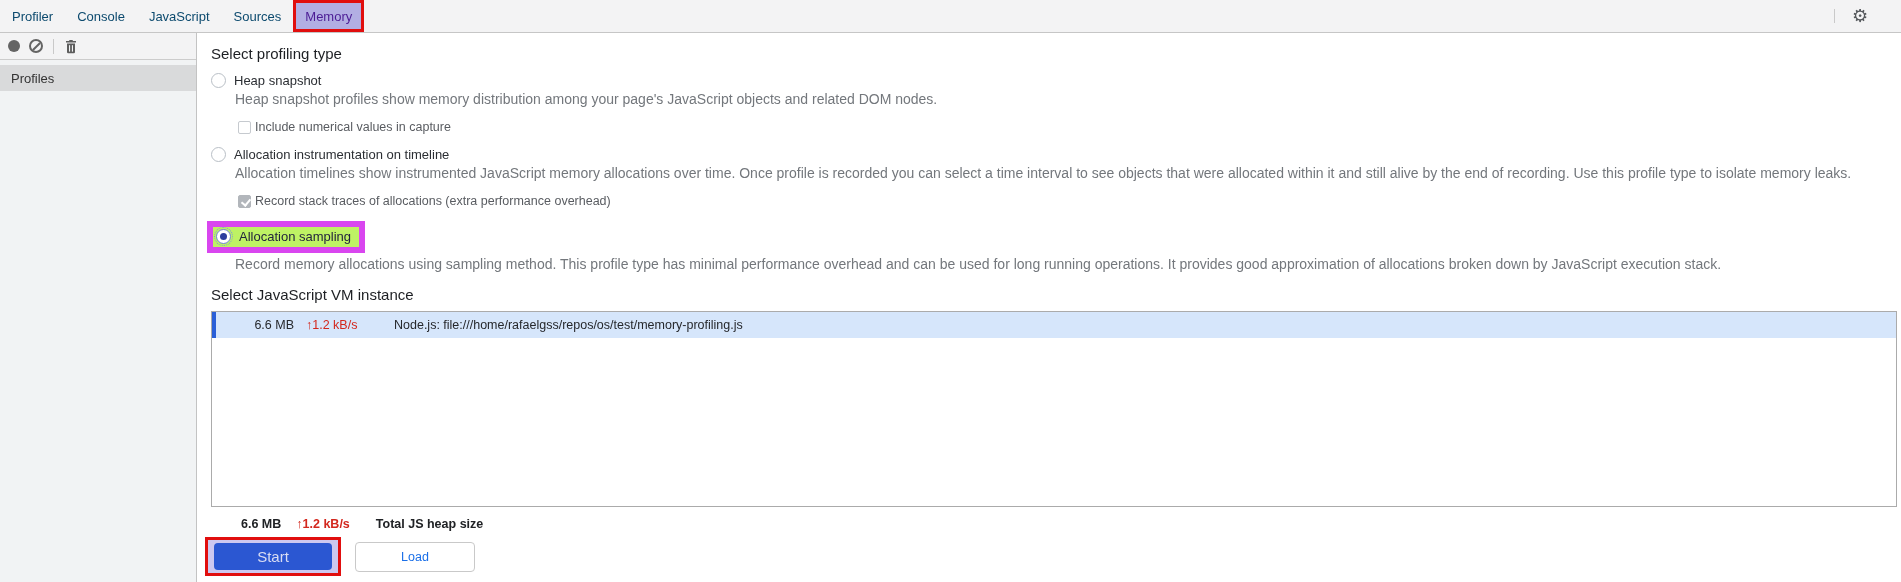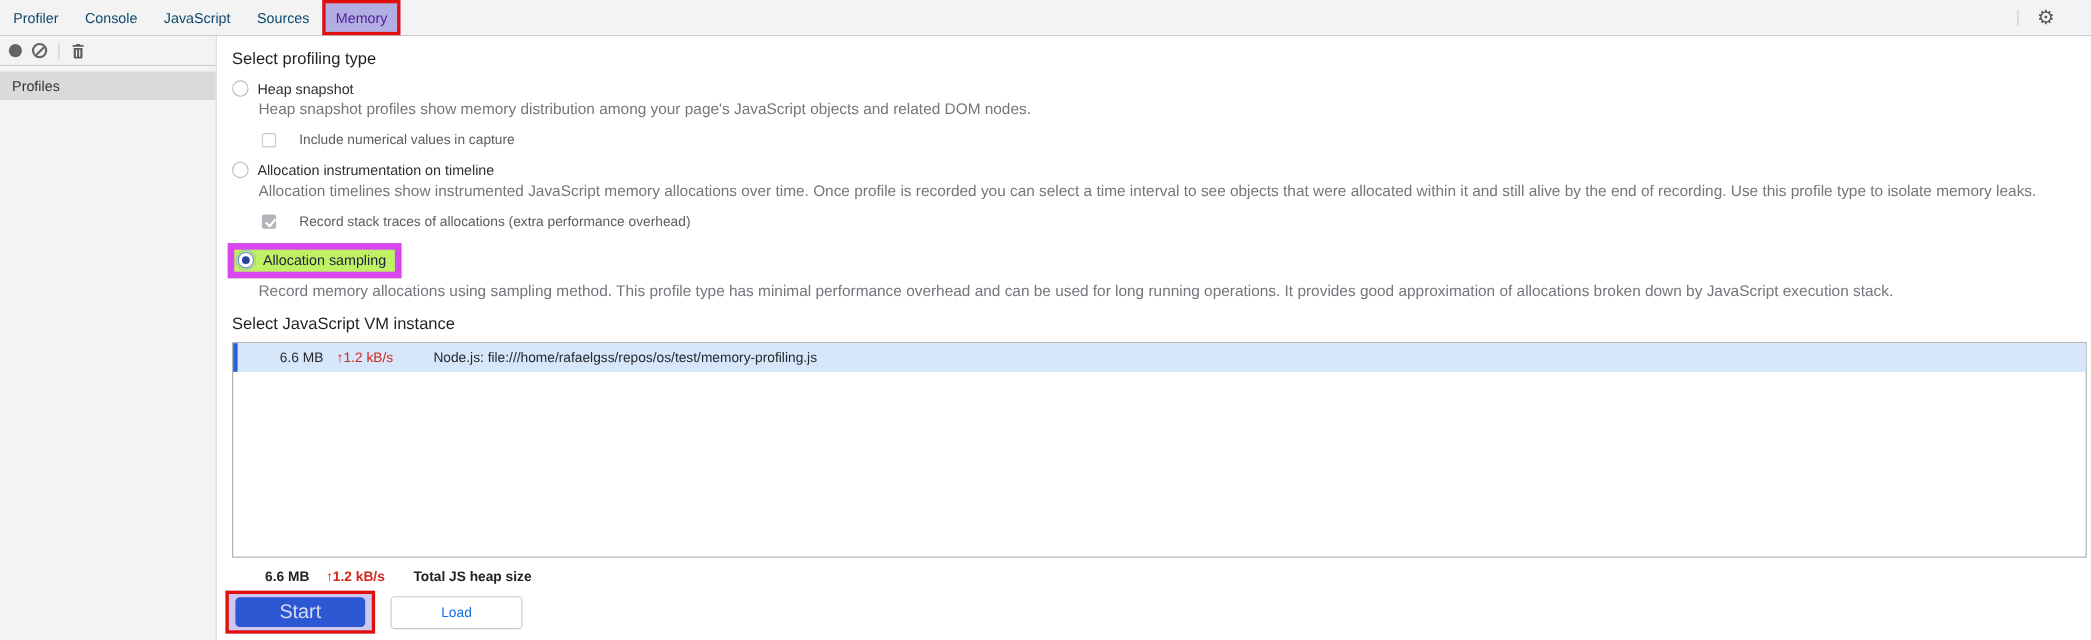--- a/index.html
+++ b/index.html
@@ -57,21 +57,21 @@
   }
   .radio.selected{border-color:#6e82d2;outline:1px dotted #7d93de;outline-offset:1px;}
   .radio.selected::after{
     content:"";position:absolute;left:3px;top:3px;width:7px;height:7px;border-radius:50%;background:#2c3e9e;
   }
   .option-label{font-size:13px;font-weight:500;color:#2b2e33;white-space:nowrap;}
   .option-desc{
     margin:3px 0 0 24px;font-size:14px;color:#73777c;white-space:nowrap;overflow:hidden;
   }
   .sub-check{
-    display:flex;align-items:center;gap:21px;margin:13px 0 0 27px;
+    display:flex;align-items:center;gap:4px;margin:13px 0 0 27px;
     font-size:12.5px;color:#595c61;
   }
   .checkbox{
     width:13px;height:13px;border:1px solid #c6cacf;border-radius:2px;
     background:#fff;box-sizing:border-box;position:relative;flex:none;
   }
   .checkbox.checked{background:#b2b6bb;border-color:#b2b6bb;}
   .checkbox.checked::after{
     content:"";position:absolute;left:4px;top:1px;width:4px;height:7px;
     border:solid #fff;border-width:0 2px 2px 0;transform:rotate(40deg);
@@ -99,21 +99,21 @@
     font-size:12.5px;font-weight:700;color:#202225;
   }
   .totals .rate{color:#d3271d;}
   .totals .label{margin-left:11px;}
   .actions{margin-top:6px;display:flex;align-items:center;}
   .start-wrap{
     border:3px solid #e10e0e;background:#cdc8f0;padding:3px 6px;margin-left:-6px;line-height:0;
   }
   .btn-start{
     width:118px;height:27px;background:#2b57d2;color:#d9ddf3;border:none;border-radius:4px;
-    font-size:18px;font-family:inherit;cursor:pointer;
+    font-size:15px;font-family:inherit;cursor:pointer;
   }
   .btn-load{
     width:120px;height:30px;background:#fff;border:1px solid #c9c9c9;border-radius:4px;
     color:#1a6fe8;font-size:12.5px;font-weight:500;font-family:inherit;margin-left:14px;cursor:pointer;
   }
 </style>
 </head>
 <body>
 
 <div class="tabbar">

